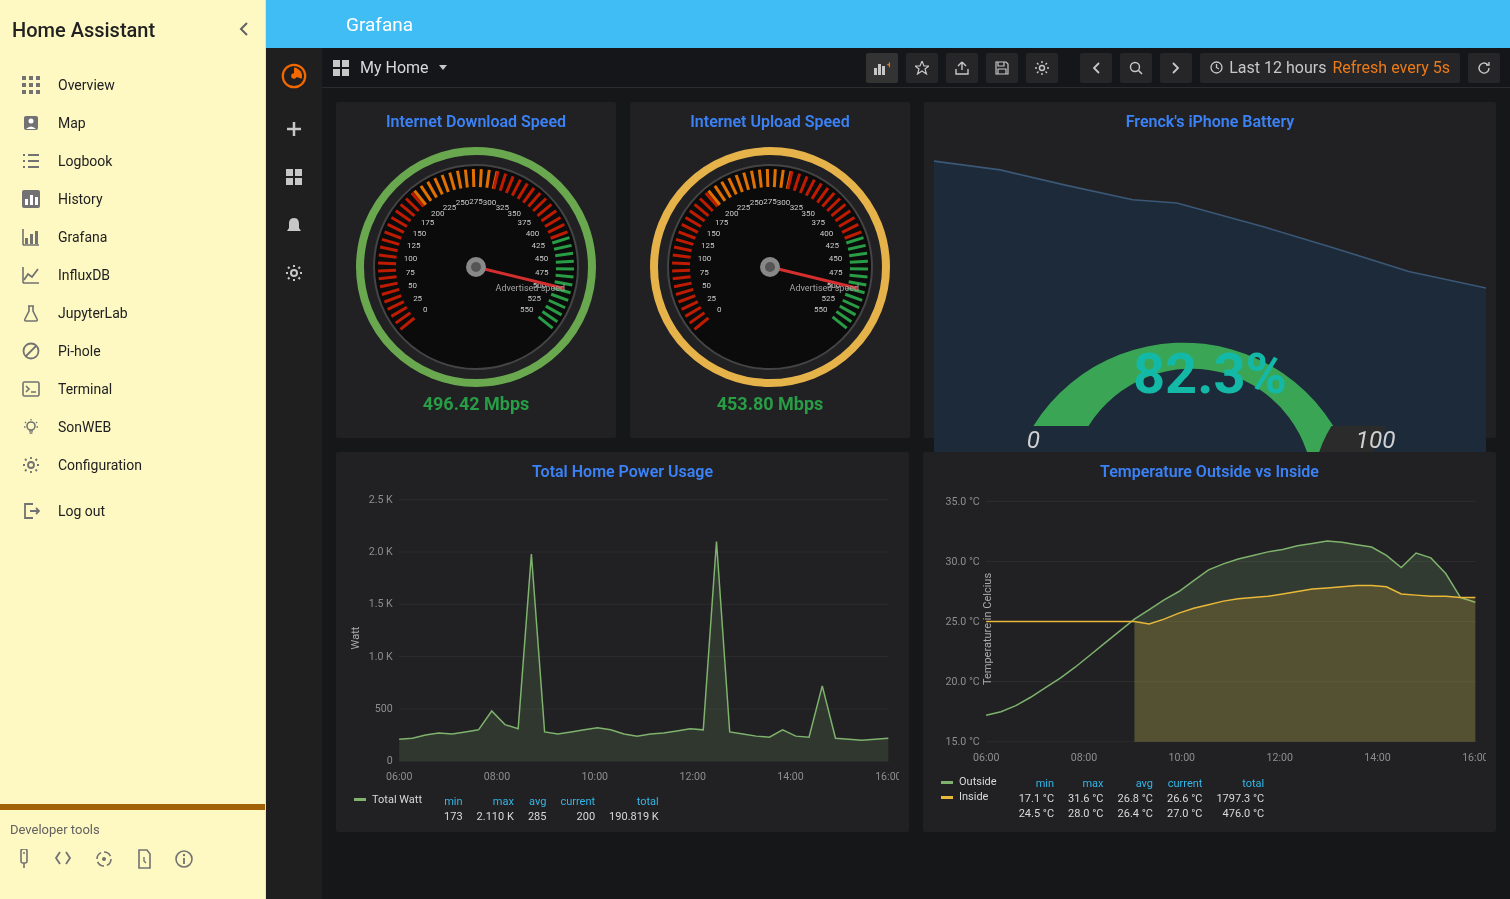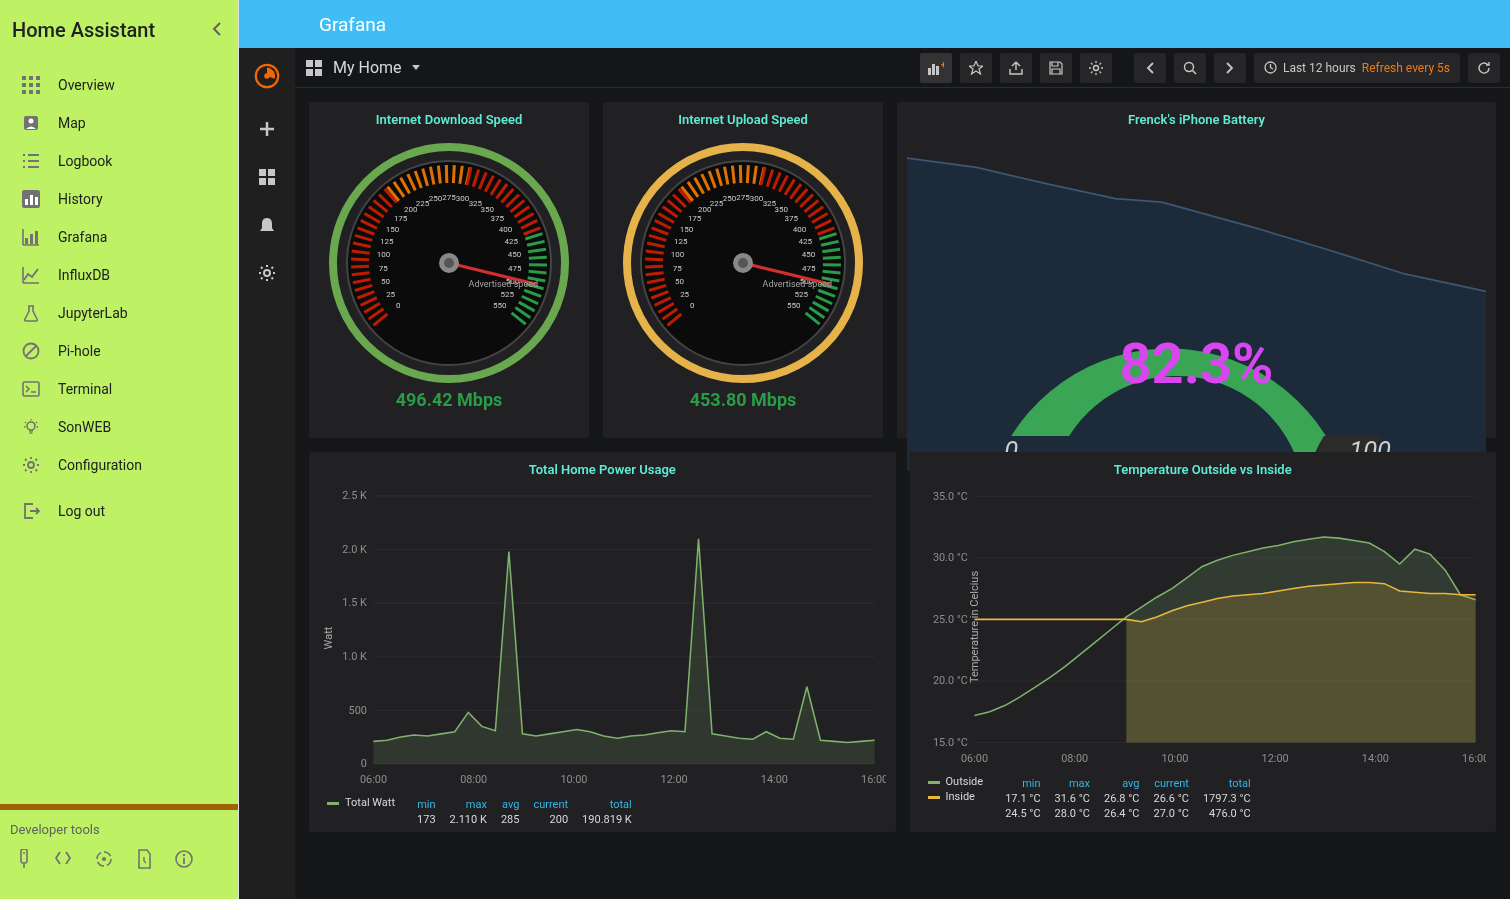--- a/index.html
+++ b/index.html
@@ -1,19 +1,19 @@
 <!DOCTYPE html>
 <html><head>
 <meta charset="utf-8">
 <style>
 * { box-sizing: border-box; margin: 0; padding: 0; }
 body { font-family: -apple-system, BlinkMacSystemFont, "Segoe UI", Roboto, sans-serif; background: #f5f5f5; width: 1510px; height: 899px; overflow: hidden; display: flex; }
 
 
-.ha-sidebar { width: 239px; background: #bef264; border-right: 1px solid #e0e0e0; display: flex; flex-direction: column; justify-content: space-between; }
+.ha-sidebar { width: 266px; background: #fef9c3; border-right: 1px solid #e0e0e0; display: flex; flex-direction: column; justify-content: space-between; }
 .ha-title-row { display: flex; align-items: center; justify-content: space-between; padding: 18px 16px 18px 12px; }
 .ha-title { font-size: 20px; font-weight: 500; color: #212121; }
 .ha-chevron { font-size: 14px; color: #616161; }
 .ha-menu { list-style: none; padding: 6px 0; }
 .ha-menu li { display: flex; align-items: center; padding: 10px 16px; cursor: pointer; }
 .ha-menu .ha-icon { width: 30px; display: flex; justify-content: center; color: #727272; }
 .ha-menu .ha-label { font-size: 14px; color: #212121; margin-left: 12px; }
 .ha-devtools { margin-top: auto; border-top: 6px solid #a16207; padding: 12px 10px 26px; }
 .ha-devtools-label { font-size: 13px; color: #616161; margin-bottom: 12px; }
 .ha-devtools-icons { display: flex; gap: 22px; padding-left: 6px; color: #727272; }
@@ -27,36 +27,36 @@
 .g-side { width: 56px; background: #1f1f20; display: flex; flex-direction: column; align-items: center; padding-top: 14px; gap: 26px; }
 .g-logo svg { width: 28px; height: 28px; }
 .g-side-icon { color: #c7c7c7; font-size: 18px; cursor: pointer; }
 
 .g-main { flex: 1; display: flex; flex-direction: column; }
 .g-toolbar { height: 40px; background: #141619; border-bottom: 1px solid #2c2c2c; display: flex; align-items: center; padding: 0 10px; gap: 8px; }
 .g-breadcrumb { display: flex; align-items: center; gap: 10px; color: #d8d9da; font-size: 16px; }
 .g-toolbar-spacer { flex: 1; }
 .g-btn { width: 32px; height: 30px; background: #262628; display: flex; align-items: center; justify-content: center; color: #c7c7c7; font-size: 13px; cursor: pointer; border-radius: 2px; }
 .g-btn.active { background: #333; }
-.g-time { background: #262628; height: 30px; display: flex; align-items: center; padding: 0 10px; color: #c7c7c7; font-size: 12px; border-radius: 2px; gap: 6px; }
+.g-time { background: #262628; height: 30px; display: flex; align-items: center; padding: 0 10px; color: #c7c7c7; font-size: 16px; border-radius: 2px; gap: 6px; }
 .g-time .refresh { color: #eb7b18; }
 
 .g-dash { flex: 1; padding: 14px; display: flex; flex-direction: column; gap: 14px; }
 .g-row { display: flex; gap: 14px; }
 .panel { background: #212124; border-radius: 2px; padding: 10px; display: flex; flex-direction: column; position: relative; }
-.panel-title { text-align: center; font-size: 13px; color: #5eead4; font-weight: 600; margin-bottom: 6px; }
+.panel-title { text-align: center; font-size: 16px; color: #3b82f6; font-weight: 600; margin-bottom: 6px; }
 
 
 .row1 .panel { height: 336px; }
 .gauge-panel { width: 280px; align-items: center; }
 .battery-panel { flex: 1; }
 .gauge-wrap { position: relative; width: 250px; height: 250px; }
 .gauge-val { margin-top: 6px; font-size: 18px; font-weight: 700; }
 .green { color: #299c46; }
-.battery-big { font-size: 56px; font-weight: 700; color: #d946ef; position: absolute; left: 50%; transform: translateX(-50%); bottom: 76px; }
+.battery-big { font-size: 56px; font-weight: 700; color: #14b8a6; position: absolute; left: 50%; transform: translateX(-50%); bottom: 54px; }
 .gauge-adv { position: absolute; right: 36px; top: 146px; font-size: 9px; color: #a4a4a4; }
 
 
 .row2 .panel { height: 380px; flex: 1; }
 .chart-body { flex: 1; position: relative; }
 .chart-svg { width: 100%; height: 100%; }
 .chart-legend { display: flex; font-size: 11px; color: #d8d9da; padding: 4px 8px 0; }
 .chart-legend .series { display: flex; flex-direction: column; gap: 2px; }
 .chart-legend .swatch { display: inline-block; width: 12px; height: 3px; margin-right: 6px; vertical-align: middle; }
 .chart-legend table { font-size: 11px; color: #d8d9da; }

